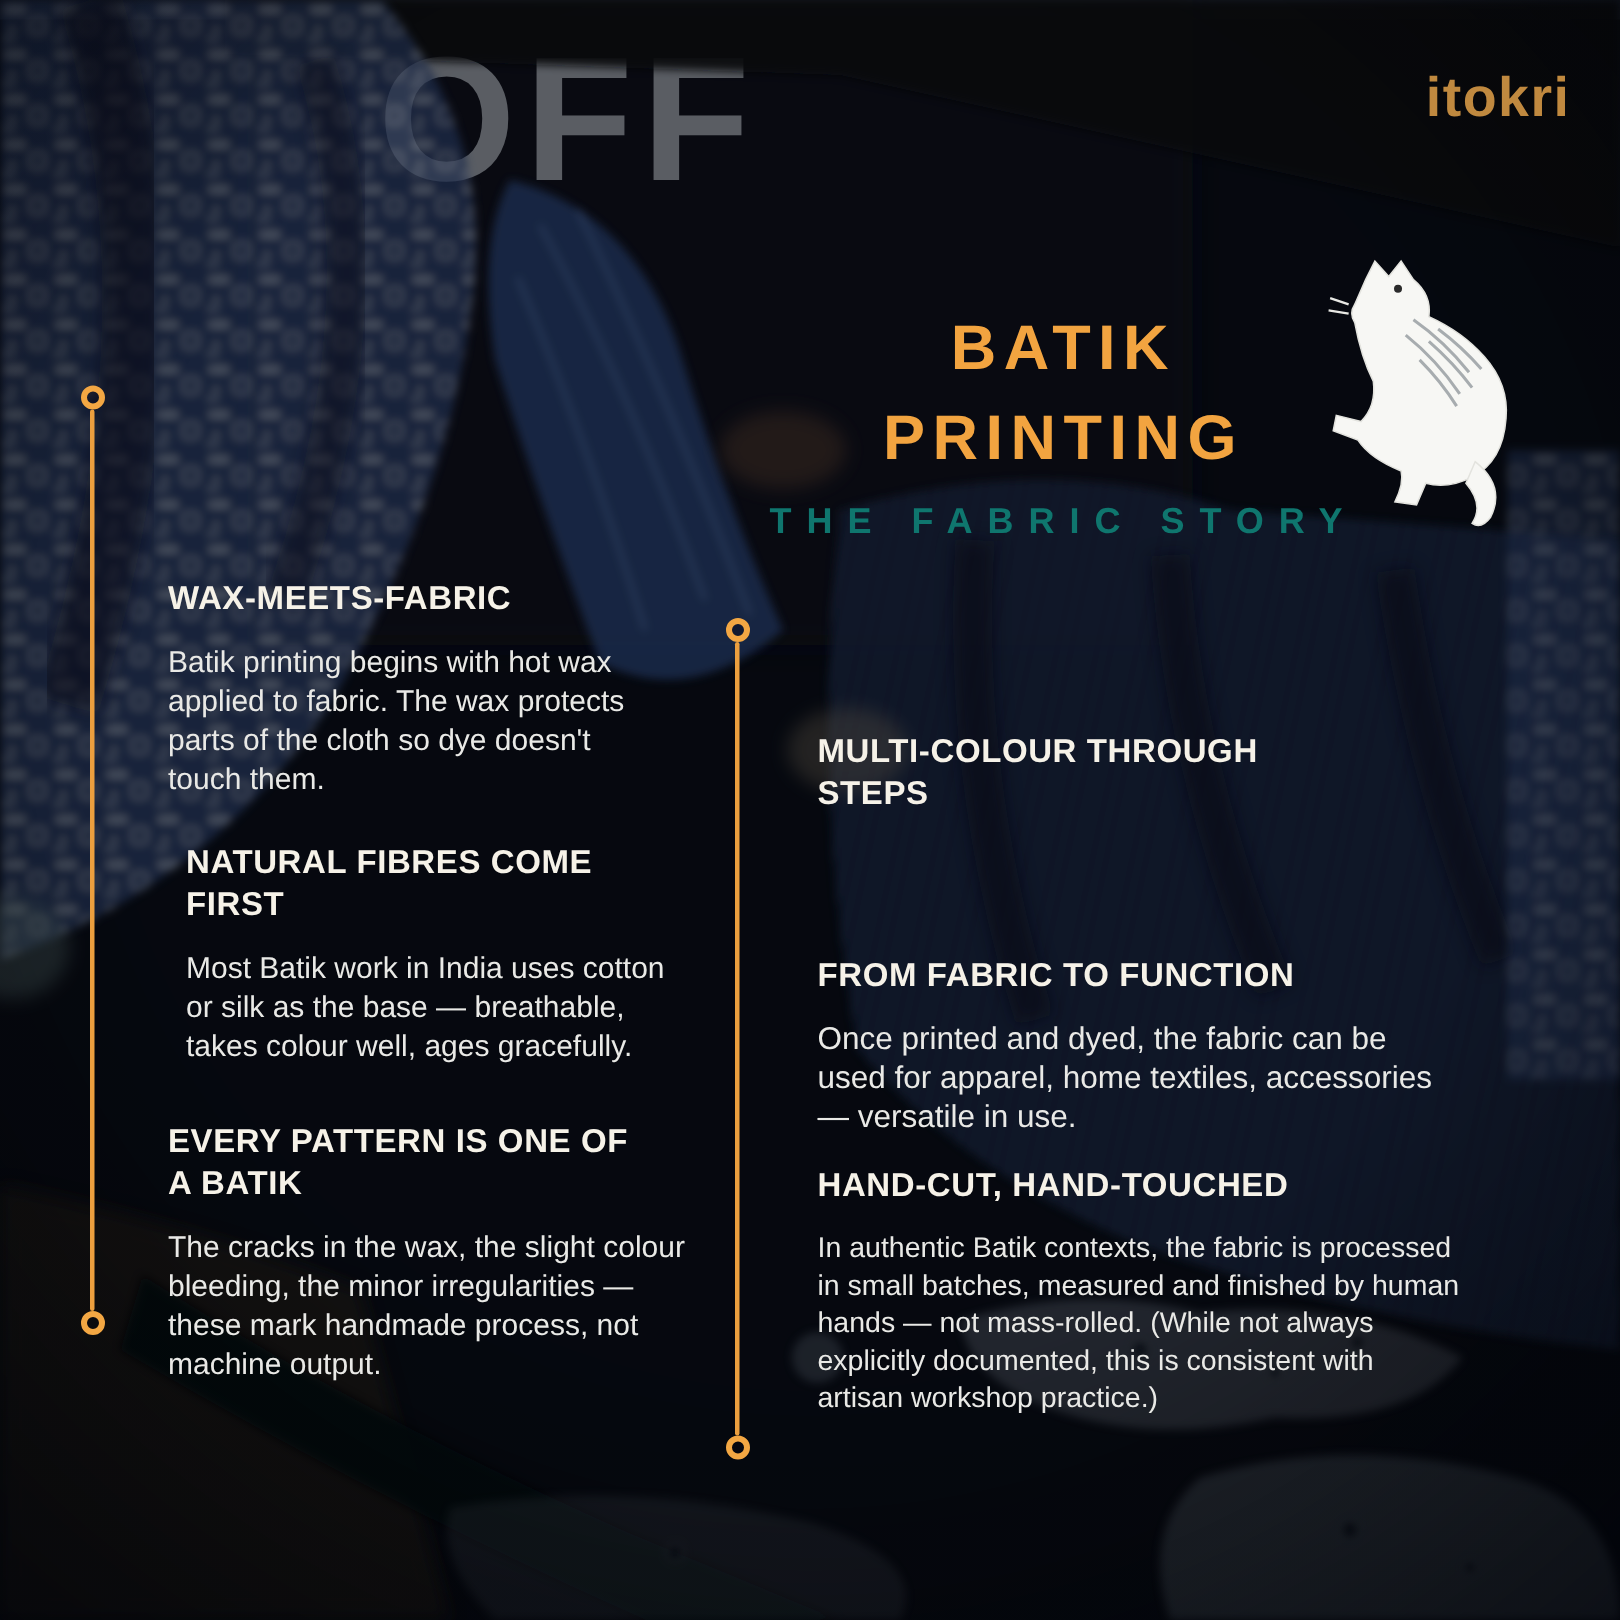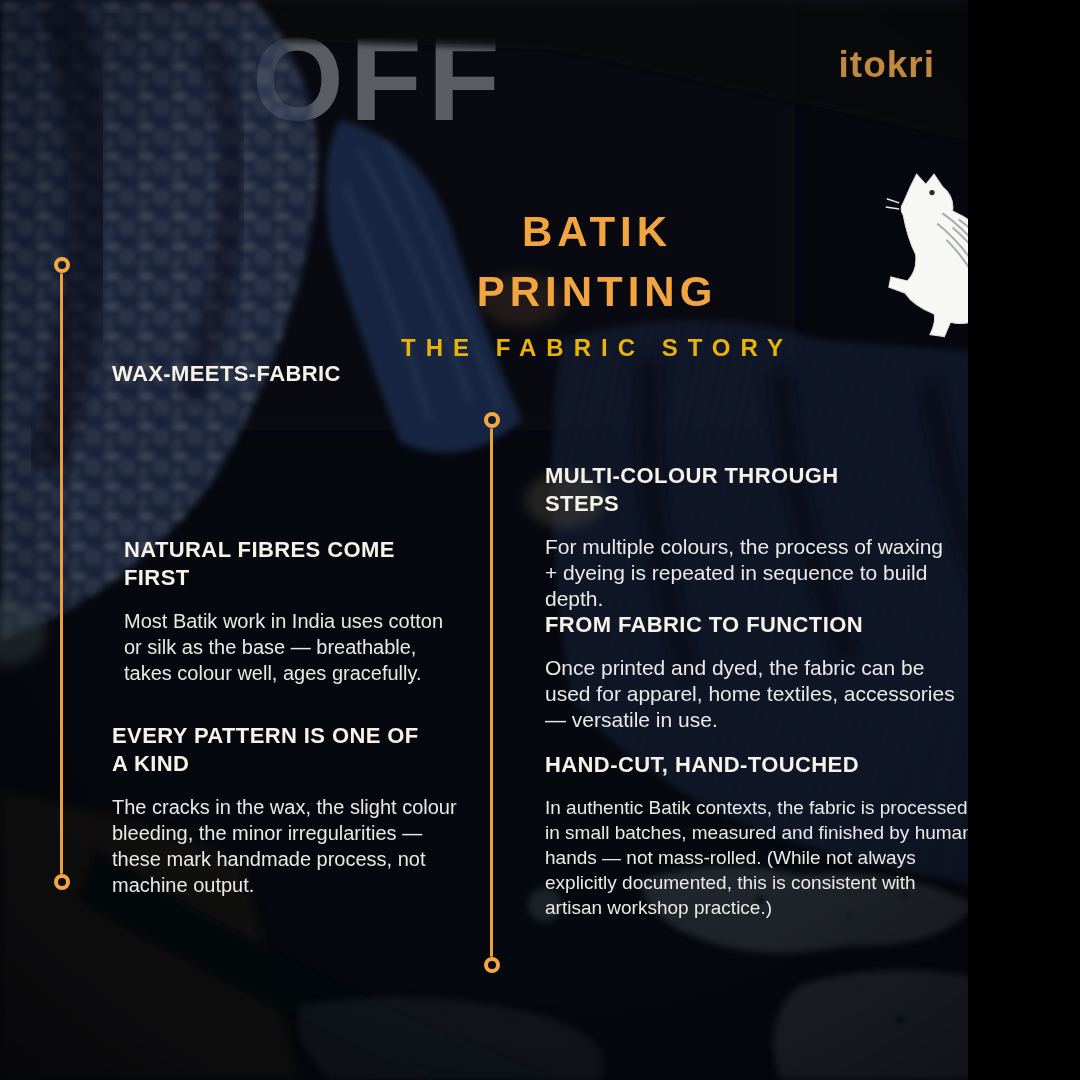--- a/index.html
+++ b/index.html
@@ -1,18 +1,18 @@
 <!DOCTYPE html>
 <html><head>
 <meta charset="utf-8">
 <style>
   html, body { margin: 0; padding: 0; background: #000; }
   .canvas {
     position: relative;
-    width: 968px;
+    width: 1080px;
     height: 1080px;
     overflow: hidden;
     background: #070a12;
     font-family: "Liberation Sans", "DejaVu Sans", sans-serif;
   }
   .bg-photo { position: absolute; inset: 0; display: block; }
 
   
   .logo {
     position: absolute;
@@ -38,21 +38,21 @@
     font-weight: 800;
     letter-spacing: 5px;
     color: #f2a440;
     white-space: pre-line;
   }
   .subtitle {
     margin-top: 12px;
     font-size: 24px;
     font-weight: 700;
     letter-spacing: 10px;
-    color: #eab308;
+    color: #0f766e;
     white-space: nowrap;
   }
 
   .cat { position: absolute; left: 882px; top: 172px; }
 
   
   .tl-line {
     position: absolute;
     width: 3px;
     background: #ec9f3e;
@@ -67,21 +67,21 @@
     border-radius: 50%;
     box-sizing: border-box;
     background: rgba(8,10,16,.35);
   }
   .tl-dot.l-top { left: 54px;  top: 257px; }
   .tl-dot.l-bot { left: 54px;  top: 874px; }
   .tl-dot.r-top { left: 484px; top: 412px; }
   .tl-dot.r-bot { left: 484px; top: 957px; }
 
   
-  .sec { position: absolute; }
+  .sec { position: absolute; margin-top: 25px; }
   .sec h2 {
     margin: 0;
     font-size: 22px;
     line-height: 28px;
     font-weight: 800;
     letter-spacing: .4px;
     color: #f6f2e8;
     white-space: pre-line;
   }
   .sec p {
@@ -210,43 +210,44 @@
 
   <div class="tl-line left"></div>
   <div class="tl-line right"></div>
   <div class="tl-dot l-top"></div>
   <div class="tl-dot l-bot"></div>
   <div class="tl-dot r-top"></div>
   <div class="tl-dot r-bot"></div>
 
   <section class="sec sec-l1">
     <h2>WAX-MEETS-FABRIC</h2>
+    <p>Batik printing begins with hot wax
+applied to fabric. The wax protects
+parts of the cloth so dye doesn't
+touch them.</p>
   </section>
   <section class="sec sec-l2">
     <h2>NATURAL FIBRES COME
 FIRST</h2>
     <p>Most Batik work in India uses cotton
 or silk as the base — breathable,
 takes colour well, ages gracefully.</p>
   </section>
   <section class="sec sec-l3">
     <h2>EVERY PATTERN IS ONE OF
-A KIND</h2>
+A BATIK</h2>
     <p>The cracks in the wax, the slight colour
 bleeding, the minor irregularities —
 these mark handmade process, not
 machine output.</p>
   </section>
 
   <section class="sec sec-r1">
     <h2>MULTI-COLOUR THROUGH
 STEPS</h2>
-    <p>For multiple colours, the process of waxing
-+ dyeing is repeated in sequence to build
-depth.</p>
   </section>
   <section class="sec sec-r2">
     <h2>FROM FABRIC TO FUNCTION</h2>
     <p>Once printed and dyed, the fabric can be
 used for apparel, home textiles, accessories
 — versatile in use.</p>
   </section>
   <section class="sec sec-r3">
     <h2>HAND-CUT, HAND-TOUCHED</h2>
     <p>In authentic Batik contexts, the fabric is processed

